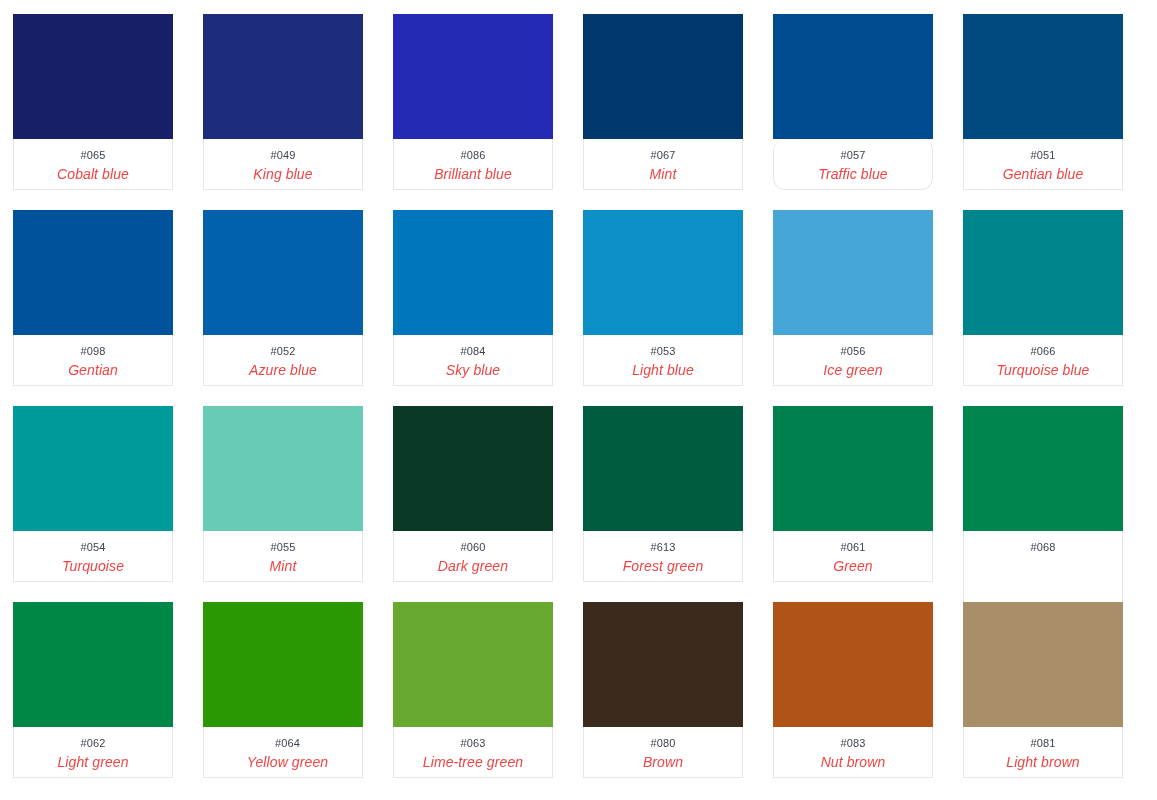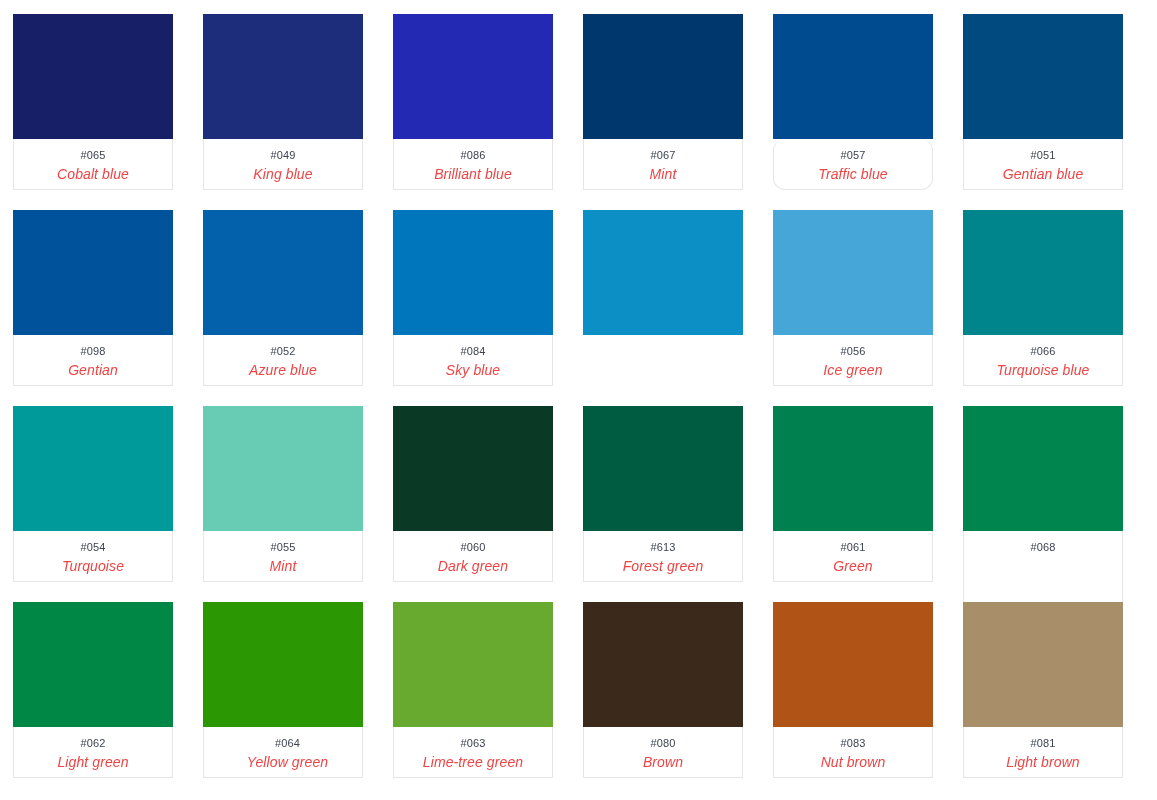--- a/index.html
+++ b/index.html
@@ -135,20 +135,24 @@
     </div>
     <div class="swatch-card">
       <div class="swatch-color" style="background-color: rgb(0, 118, 189);"></div>
       <div class="swatch-caption" style="border-color: rgb(230, 230, 230);">
         <div class="swatch-code">#084</div>
         <div class="swatch-name">Sky blue</div>
       </div>
     </div>
     <div class="swatch-card">
       <div class="swatch-color" style="background-color: rgb(11, 143, 196);"></div>
+      <div class="swatch-caption" style="border-color: rgb(230, 230, 230);">
+        <div class="swatch-code">#053</div>
+        <div class="swatch-name">Light blue</div>
+      </div>
     </div>
     <div class="swatch-card">
       <div class="swatch-color" style="background-color: rgb(70, 166, 216);"></div>
       <div class="swatch-caption" style="border-color: rgb(230, 230, 230);">
         <div class="swatch-code">#056</div>
         <div class="swatch-name">Ice green</div>
       </div>
     </div>
     <div class="swatch-card">
       <div class="swatch-color" style="background-color: rgb(0, 133, 140);"></div>

